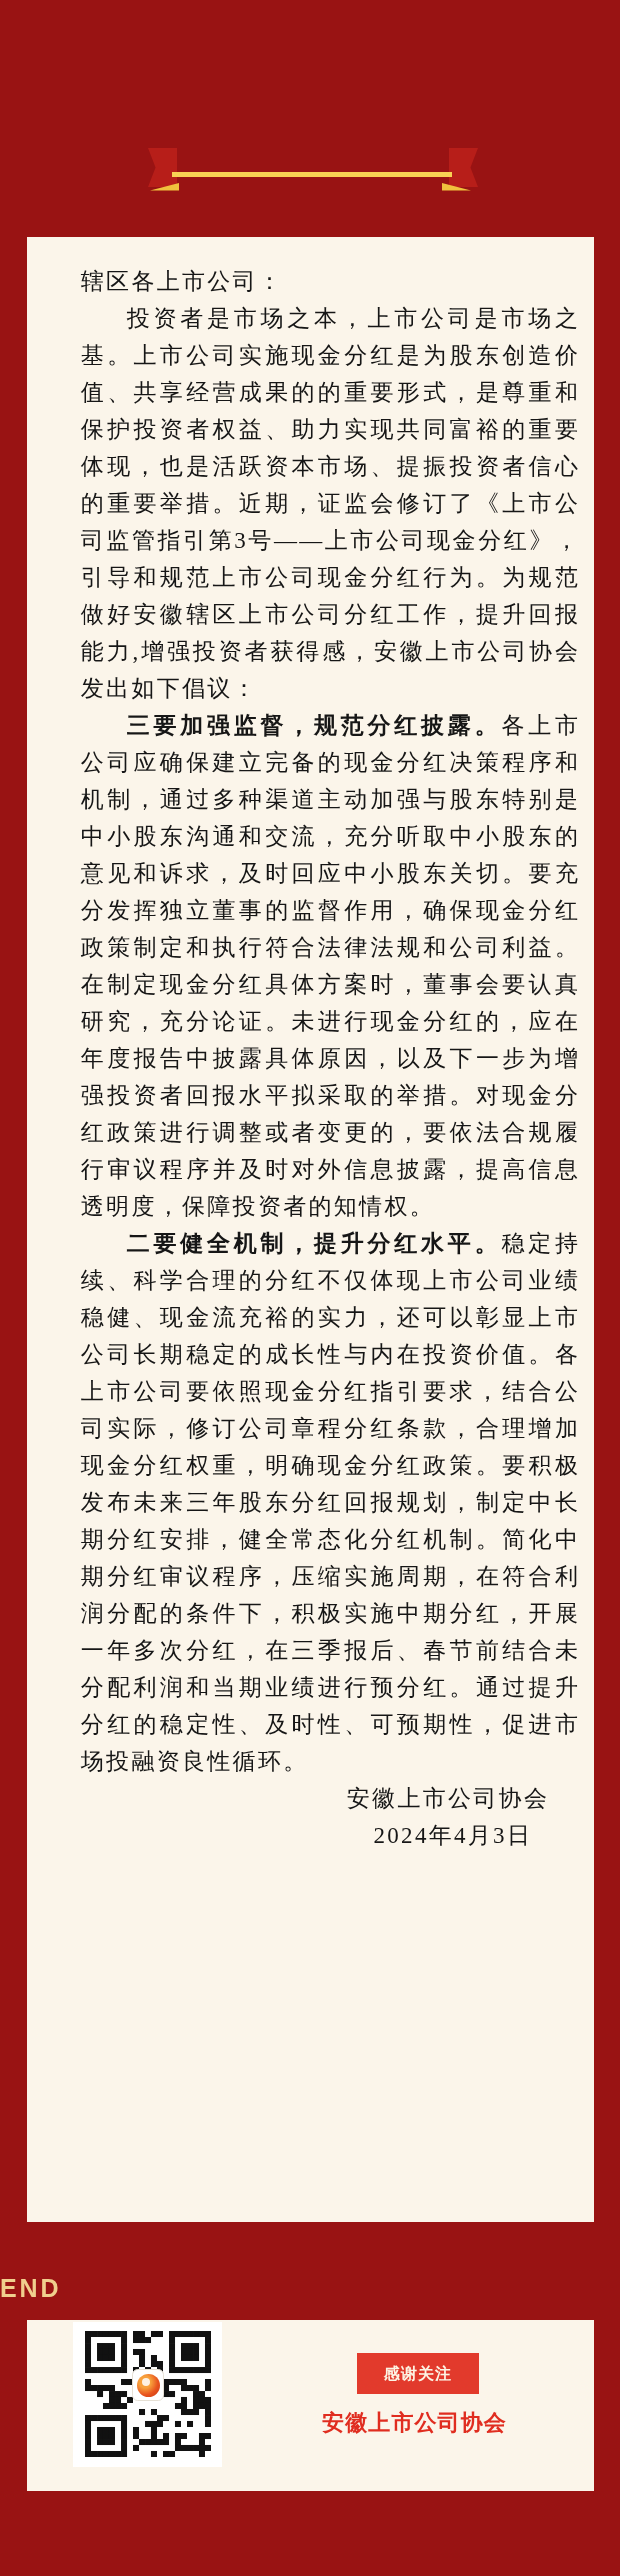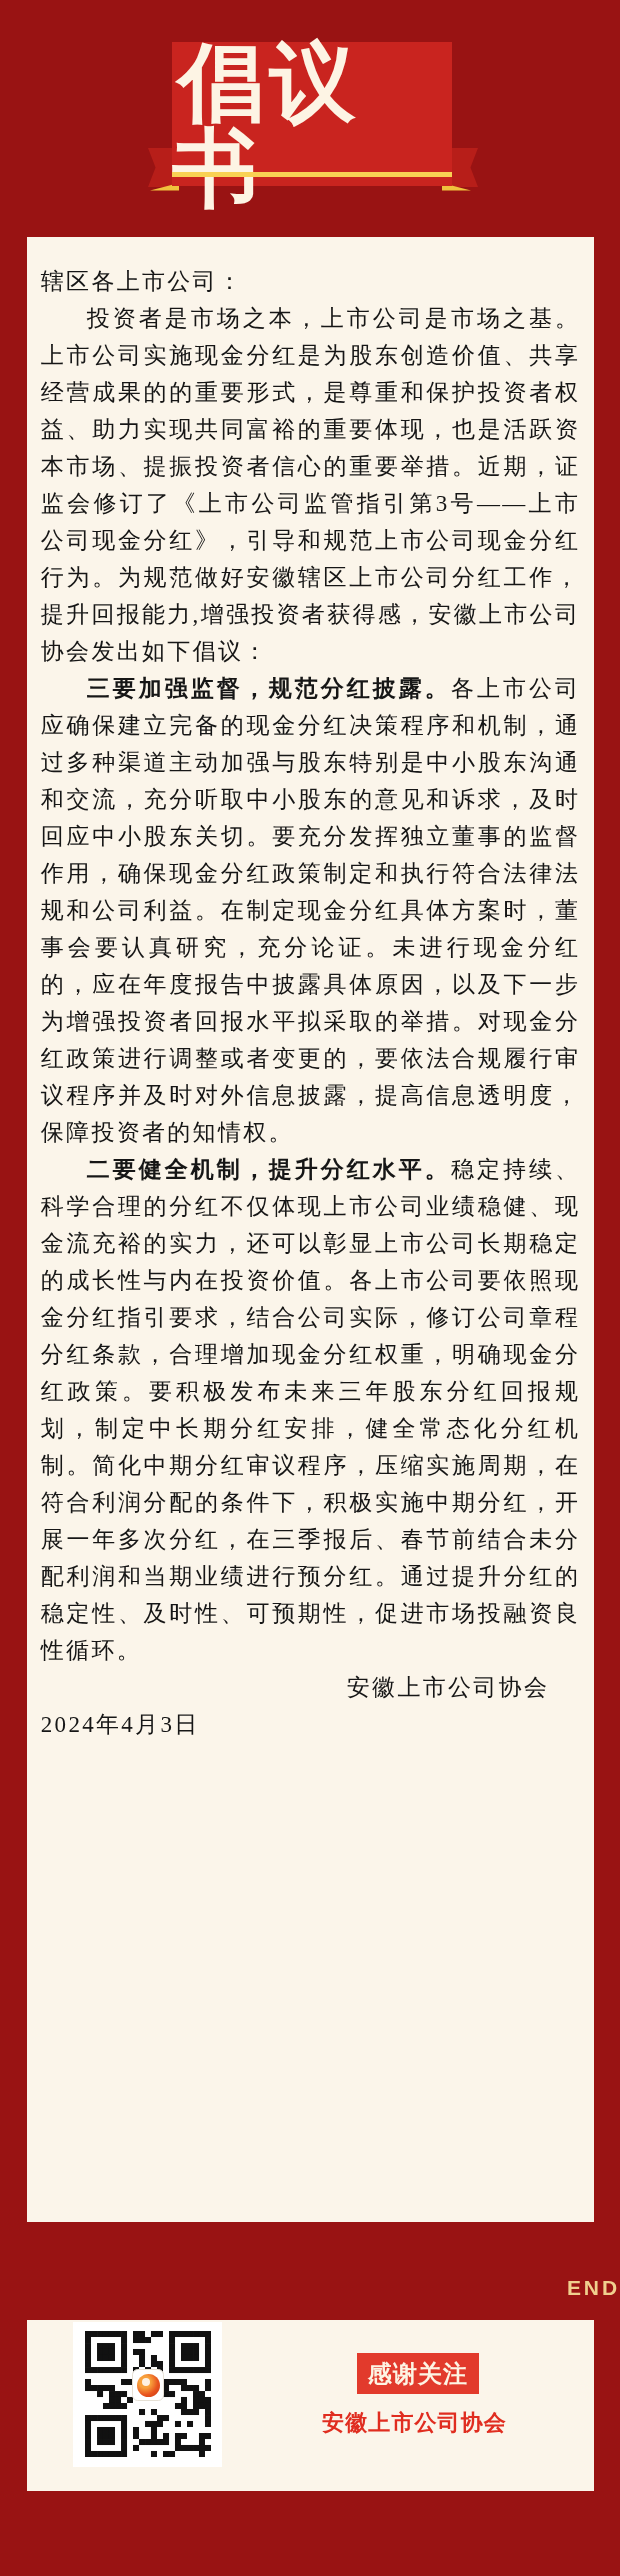--- a/index.html
+++ b/index.html
@@ -28,72 +28,69 @@
     background:var(--panel-red,#c9241f);z-index:2;
     display:flex;align-items:center;justify-content:center;padding-top:22px;
   }
   .banner-title{
     font-family:"Liberation Sans","DejaVu Sans",sans-serif;
     font-weight:bold;font-size:86px;line-height:1;
     color:var(--cream,#fdf4e4);letter-spacing:5.7px;text-indent:5.7px;
   }
   .gold-bar{position:absolute;left:172px;top:172px;width:280px;height:5.2px;background:var(--gold,#f9d154);z-index:3;}
   
-  .card{position:absolute;left:27px;width:567px;background:var(--card-bg,#fbf5ea);}
+  .card{position:absolute;left:27px;width:567px;background:var(--card-bg,#fbf5ea);padding-left:40px;}
   .card-main{top:237px;height:1985px;overflow:hidden;}
   .letter{padding:26.4px 13.8px 0 13.8px;font-size:23px;line-height:37px;letter-spacing:2.3px;
     color:var(--ink,#161616);text-align:justify;}
   .letter p{margin:0;}
   .para{text-indent:2em;margin-top:16px;}
   .lead{font-weight:bold;}
   .sign-line{text-align:right;padding-right:31px;margin-top:19.5px;}
-  .date-line{padding-right:48px;margin-top:2.3px;}
+  .date-line{text-align:right;padding-right:48px;margin-top:2.3px;}
   
   .end-label{
     position:absolute;left:0;top:2270px;width:620px;height:36px;line-height:36px;
-    text-align:right;color:var(--end-gold,#f0cf8e);
+    text-align:left;color:var(--end-gold,#f0cf8e);
     font-family:"Liberation Sans","DejaVu Sans",sans-serif;
-    font-size:21px;font-weight:bold;letter-spacing:2.9px;
+    font-size:25px;font-weight:bold;letter-spacing:2.9px;
   }
   
   .card-footer{top:2320px;height:171px;}
   .qr-box{position:absolute;left:46px;top:2.3px;width:149px;height:145px;background:#ffffff;}
   .qr-box svg{position:absolute;left:11.5px;top:9.2px;}
   .qr-logo{
     position:absolute;left:59px;top:47px;width:32px;height:32px;background:#ffffff;
     border:0.6px solid #e6e0d4;border-radius:5.7px;display:flex;align-items:center;justify-content:center;
   }
   .qr-logo .dot{width:23px;height:23px;border-radius:50%;
     background:radial-gradient(circle at 35% 35%, #f7a03c 0 28%, var(--logo-orange,#e8541e) 60%, #c5330f 100%);
     position:relative;}
   .qr-logo .dot::after{content:"";position:absolute;left:5.2px;top:4px;width:8px;height:8px;
     border-radius:50%;background:#ffffff;opacity:.85;}
   .follow-btn{
     position:absolute;left:330px;top:33px;width:122px;height:41px;border:none;cursor:pointer;
     background:var(--btn-red,#e23a2c);color:var(--cream,#fdf4e4);
     font-family:"Liberation Sans","DejaVu Sans",sans-serif;
-    font-size:24px;font-weight:bold;letter-spacing:1.1px;line-height:41px;text-align:center;padding:0;
+    font-size:16px;font-weight:bold;letter-spacing:1.1px;line-height:41px;text-align:center;padding:0;
   }
   .org-name{
     position:absolute;left:195px;top:86px;width:385px;text-align:center;
     font-family:"Liberation Sans","DejaVu Sans",sans-serif;
     font-size:22px;font-weight:bold;letter-spacing:1.1px;color:var(--org-red,#e02d20);line-height:34px;
   }
 </style>
 </head>
 <body>
 
 <div class="banner">
   <div class="wing wing-left"></div>
   <div class="wing wing-right"></div>
   <div class="fold fold-left"></div>
   <div class="fold fold-right"></div>
-  <div class="panel">
-    <div class="banner-title">倡议书</div>
-  </div>
   <div class="gold-bar"></div>
 </div>
 
 <div class="card card-main">
   <div class="letter">
     <p class="salutation">辖区各上市公司：</p>
     <p class="para"><span class="lead"></span><span>投资者是市场之本，上市公司是市场之基。上市公司实施现金分红是为股东创造价值、共享经营成果的的重要形式，是尊重和保护投资者权益、助力实现共同富裕的重要体现，也是活跃资本市场、提振投资者信心的重要举措。近期，证监会修订了《上市公司监管指引第3号——上市公司现金分红》，引导和规范上市公司现金分红行为。为规范做好安徽辖区上市公司分红工作，提升回报能力,增强投资者获得感，安徽上市公司协会发出如下倡议：</span></p>
     <p class="para"><span class="lead">三要加强监督，规范分红披露。</span><span>各上市公司应确保建立完备的现金分红决策程序和机制，通过多种渠道主动加强与股东特别是中小股东沟通和交流，充分听取中小股东的意见和诉求，及时回应中小股东关切。要充分发挥独立董事的监督作用，确保现金分红政策制定和执行符合法律法规和公司利益。在制定现金分红具体方案时，董事会要认真研究，充分论证。未进行现金分红的，应在年度报告中披露具体原因，以及下一步为增强投资者回报水平拟采取的举措。对现金分红政策进行调整或者变更的，要依法合规履行审议程序并及时对外信息披露，提高信息透明度，保障投资者的知情权。</span></p>
     <p class="para"><span class="lead">二要健全机制，提升分红水平。</span><span>稳定持续、科学合理的分红不仅体现上市公司业绩稳健、现金流充裕的实力，还可以彰显上市公司长期稳定的成长性与内在投资价值。各上市公司要依照现金分红指引要求，结合公司实际，修订公司章程分红条款，合理增加现金分红权重，明确现金分红政策。要积极发布未来三年股东分红回报规划，制定中长期分红安排，健全常态化分红机制。简化中期分红审议程序，压缩实施周期，在符合利润分配的条件下，积极实施中期分红，开展一年多次分红，在三季报后、春节前结合未分配利润和当期业绩进行预分红。通过提升分红的稳定性、及时性、可预期性，促进市场投融资良性循环。</span></p>
     <p class="sign-line">安徽上市公司协会</p>

